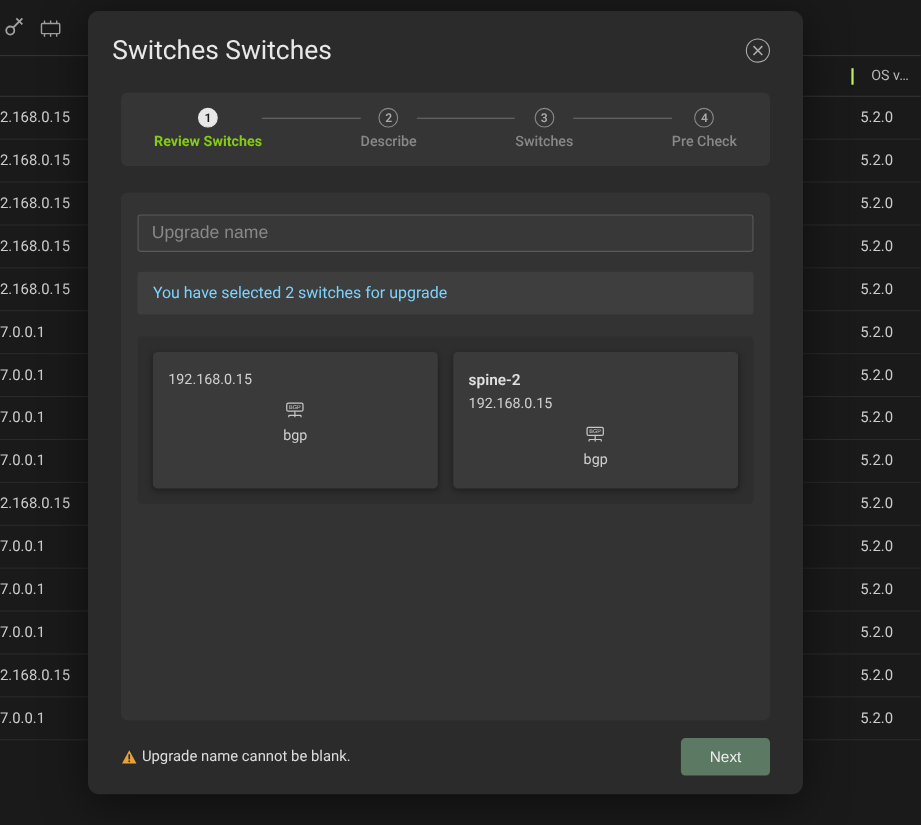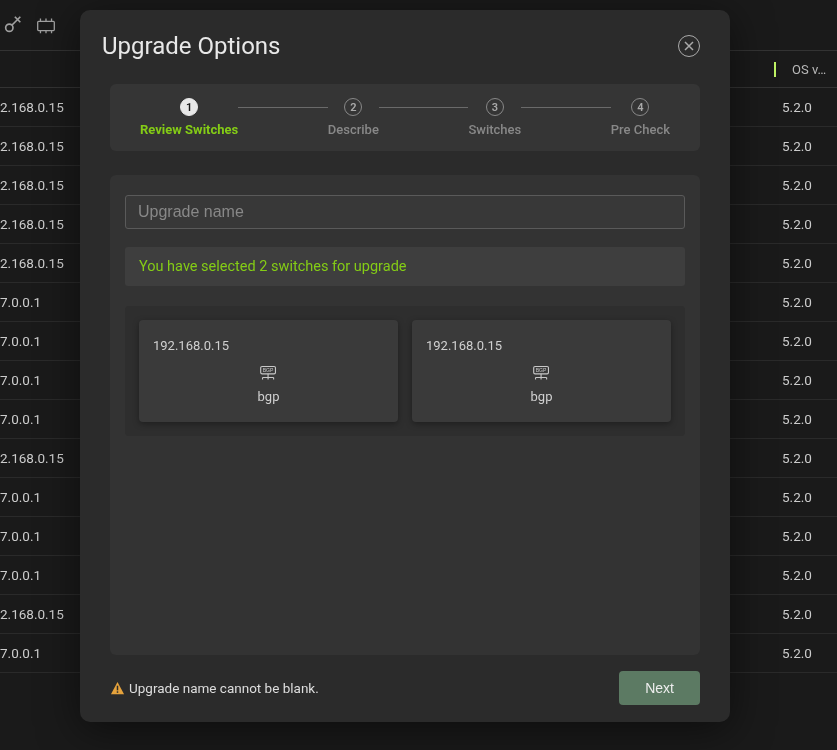--- a/index.html
+++ b/index.html
@@ -187,21 +187,21 @@
     }
     .name-input::placeholder {
       color: #888;
     }
     .selection-banner {
       margin-top: 18px;
       background: #3e3e3e;
       border-radius: 3px;
       padding: 11px 14px;
       font-size: 14.5px;
-      color: #84cc16;
+      color: #7dd3fc;
     }
     .cards {
       margin-top: 20px;
       display: flex;
       gap: 14px;
       padding: 14px;
       background: #2e2e2e;
       border-radius: 4px;
     }
     .card {
@@ -363,21 +363,21 @@
       <div class="table-row">
         <div class="col-ip">7.0.0.1</div>
         <div class="spacer"></div>
         <div class="col-os">5.2.0</div>
       </div>
     </div>
 </div>
 
 <div class="modal">
   <div class="modal-header">
-    <div class="modal-title">Upgrade Options</div>
+    <div class="modal-title">Switches Switches</div>
     <div class="close-btn">
       <svg width="10" height="10" viewBox="0 0 10 10" stroke="#aaa" stroke-width="1.5">
         <path d="M1 1 L9 9 M9 1 L1 9"></path>
       </svg>
     </div>
   </div>
 
   <div class="stepper" id="stepper">
       <div class="step active">
         <div class="step-circle">1</div>
@@ -411,20 +411,21 @@
               <svg width="24" height="18" viewBox="0 0 26 18" fill="none" stroke="#c8c8c8" stroke-width="1.2">
                 <rect x="4" y="3" width="16" height="8" rx="1.5"></rect>
                 <text x="12" y="9" fill="#c8c8c8" stroke="none" font-size="5.5" text-anchor="middle" font-family="sans-serif">BGP</text>
                 <path d="M12 11 L12 15 M6 15 L18 15 M6 15 L6 17 M12 15 L12 17 M18 15 L18 17"></path>
               </svg>
             </span>
             <span>bgp</span>
           </div>
         </div>
         <div class="card">
+          <div class="card-name">spine-2</div>
           <div class="card-ip">192.168.0.15</div>
           <div class="card-tag">
             <span class="bgp-icon">
               <svg width="24" height="18" viewBox="0 0 26 18" fill="none" stroke="#c8c8c8" stroke-width="1.2">
                 <rect x="4" y="3" width="16" height="8" rx="1.5"></rect>
                 <text x="12" y="9" fill="#c8c8c8" stroke="none" font-size="5.5" text-anchor="middle" font-family="sans-serif">BGP</text>
                 <path d="M12 11 L12 15 M6 15 L18 15 M6 15 L6 17 M12 15 L12 17 M18 15 L18 17"></path>
               </svg>
             </span>
             <span>bgp</span>

